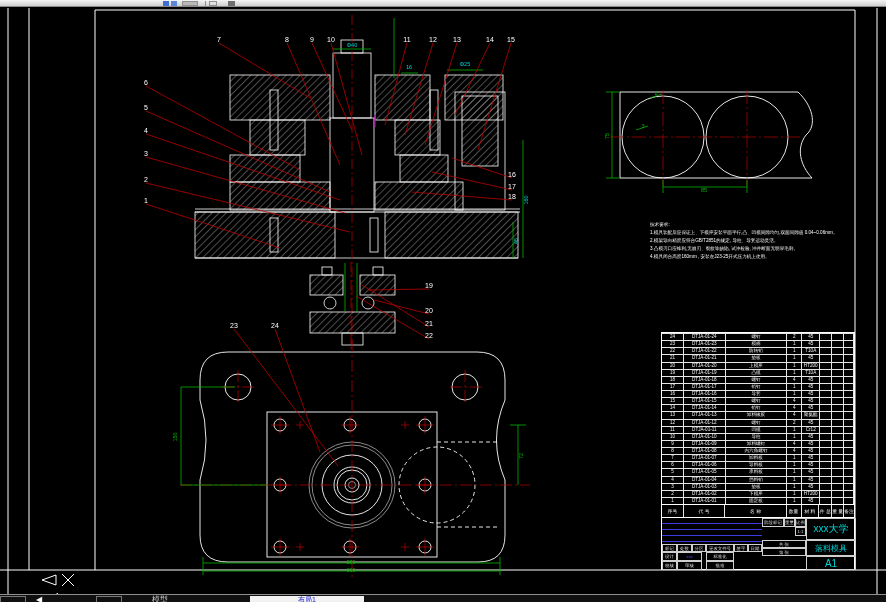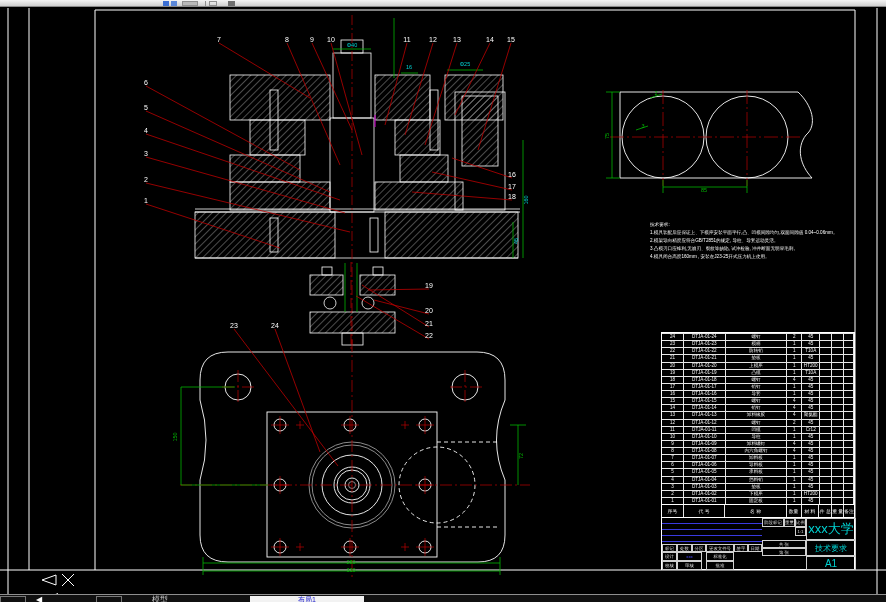--- a/index.html
+++ b/index.html
@@ -562,22 +562,22 @@
     <div class="tb-cell" style="left:44px;top:34px;width:28px;height:9px">标准化</div>
     <div class="tb-cell" style="left:0;top:43px;width:15px;height:9px">校核</div>
     <div class="tb-cell" style="left:15px;top:43px;width:25px;height:9px">审核</div>
     <div class="tb-cell" style="left:44px;top:43px;width:28px;height:9px">批准</div>
     <div class="tb-cell" style="left:100px;top:0;width:22px;height:9px">阶段标记</div>
     <div class="tb-cell" style="left:122px;top:0;width:11px;height:9px">重量</div>
     <div class="tb-cell" style="left:133px;top:0;width:11px;height:9px">比例</div>
     <div class="tb-cell" style="left:133px;top:9px;width:11px;height:9px">1:1</div>
     <div class="tb-cell" style="left:100px;top:22px;width:44px;height:8px">共 张</div>
     <div class="tb-cell" style="left:100px;top:30px;width:44px;height:8px">第 张</div>
-    <div class="tb-cell cyan" style="left:144px;top:0;width:50px;height:22px;font-size:13px">xxx大学</div>
-    <div class="tb-cell cyan" style="left:144px;top:22px;width:50px;height:16px;font-size:8px">技术要求</div>
+    <div class="tb-cell cyan" style="left:144px;top:0;width:50px;height:22px;font-size:10px">xxx大学</div>
+    <div class="tb-cell cyan" style="left:144px;top:22px;width:50px;height:16px;font-size:8px">落料模具</div>
     <div class="tb-cell cyan" style="left:144px;top:38px;width:50px;height:14px;font-size:10px">A1</div>
   </div>
 
   <div id="notes">
     <div>技术要求:</div>
   <div>1.模具装配后应保证上、下模座安装平面平行,凸、凹模间隙均匀,双面间隙值 0.04~0.06mm。</div>
       <div>2.模架导向精度应符合GB/T2851的规定, 导柱、导套运动灵活。</div>
       <div>3.凸模刃口应锋利,无崩刃、裂纹等缺陷, 试冲检验, 冲件断面无明显毛刺。</div>
       <div>4.模具闭合高度160mm , 安装在J23-25开式压力机上使用。</div>
     </div>

